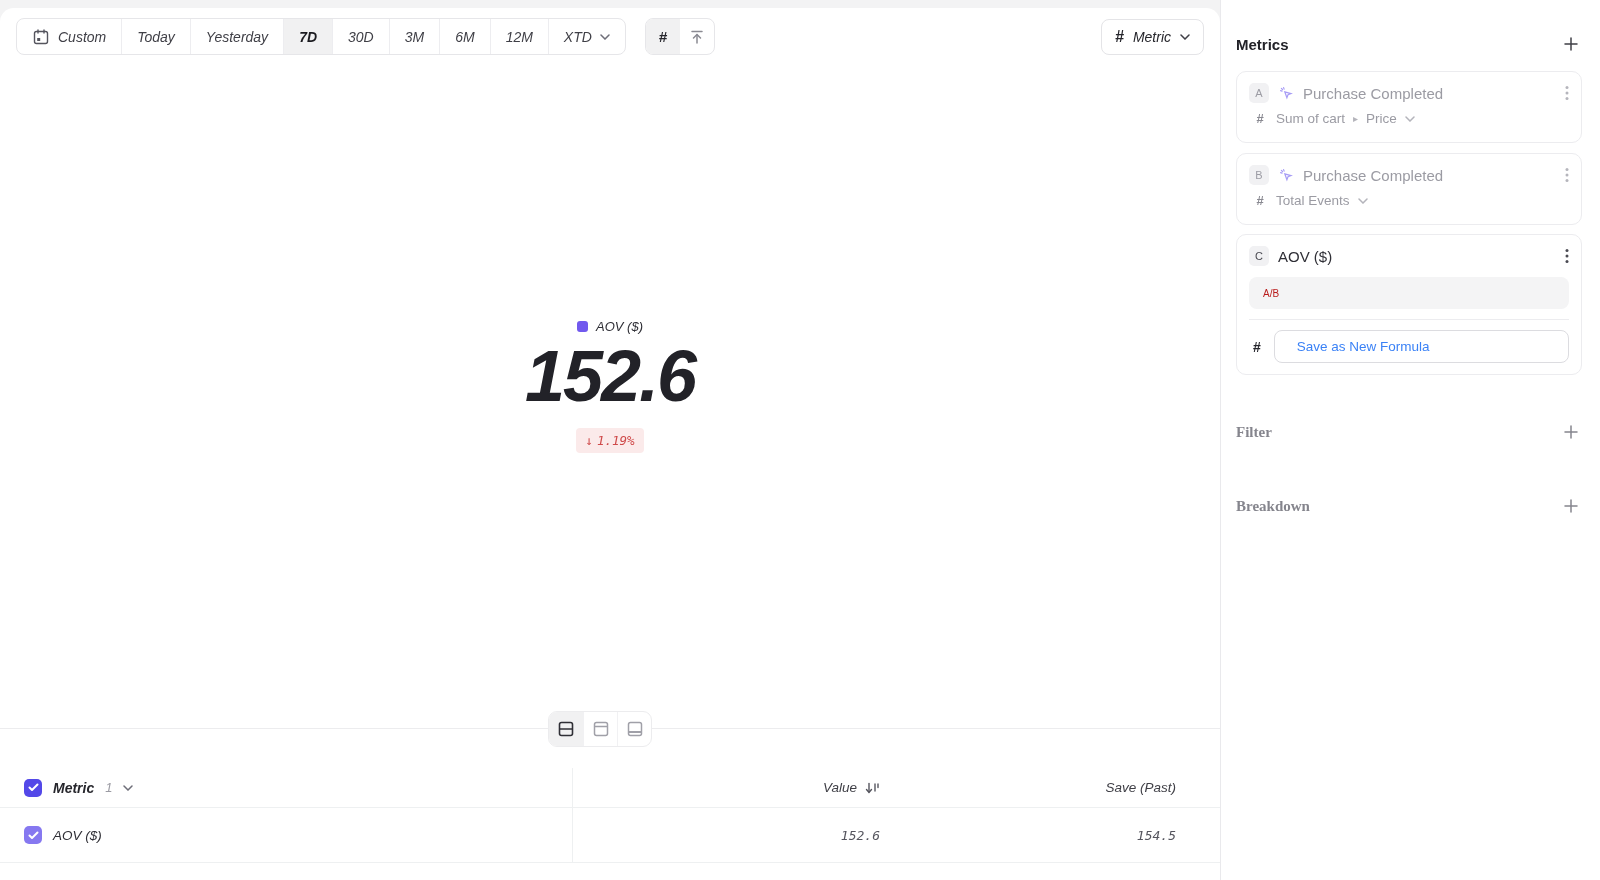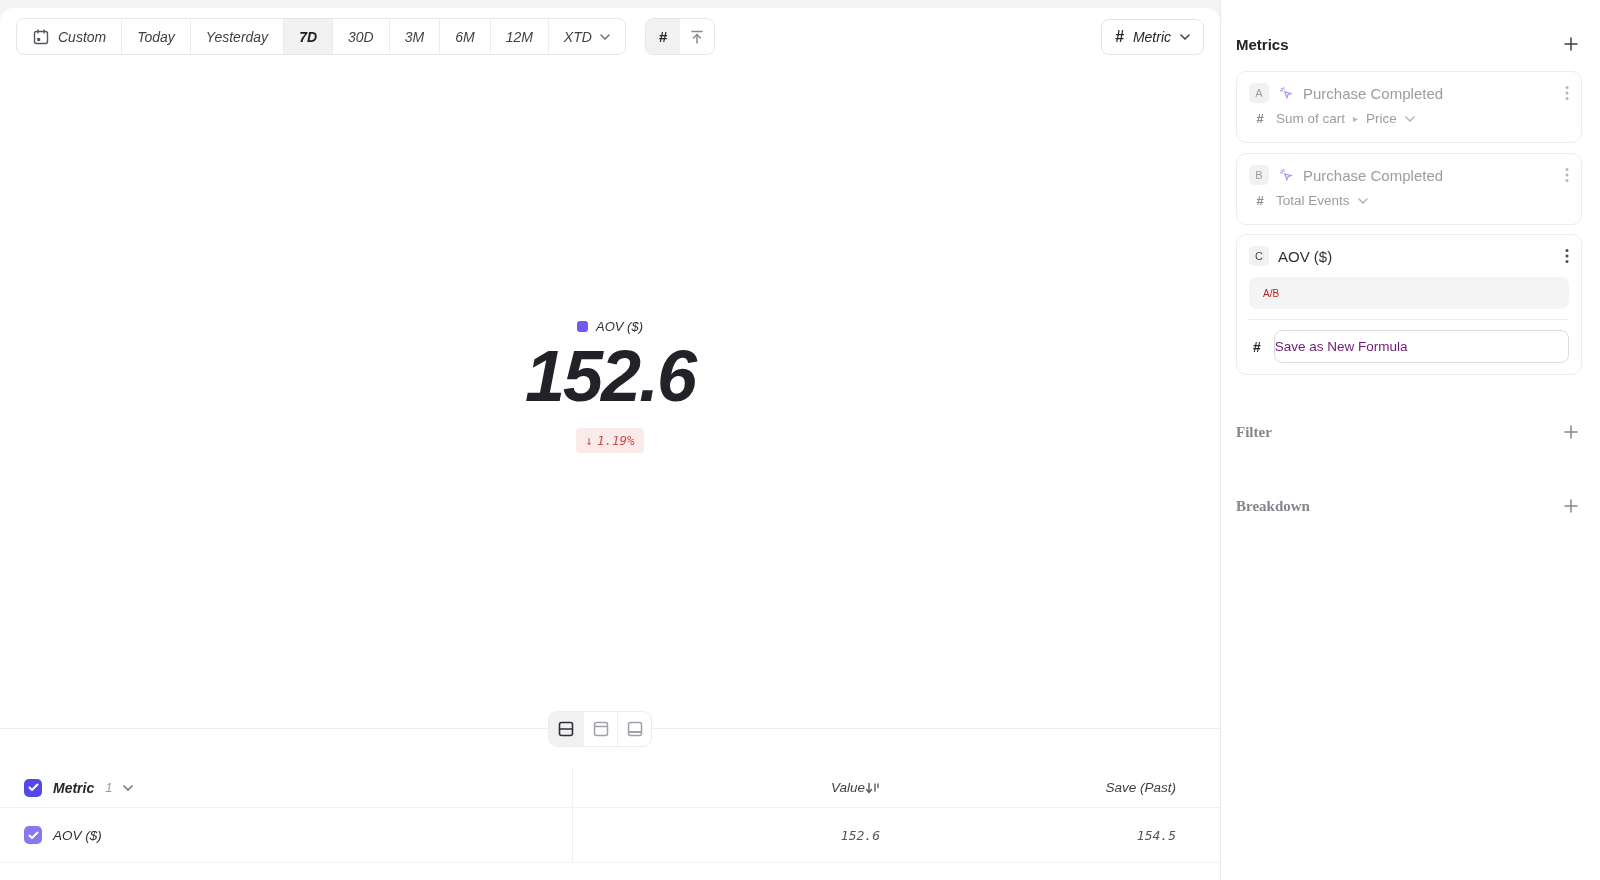--- a/index.html
+++ b/index.html
@@ -37,21 +37,21 @@
   .vt-cell { width:34px; height:34px; display:flex; align-items:center; justify-content:center; border-left:1px solid #f1f1f3; cursor:pointer; }
   .vt-cell:first-child { border-left:none; }
   .vt-cell.selected { background:#f1f1f2; }
 
   
   .table { position:absolute; left:0; top:760px; width:1220px; }
   .t-row { display:grid; grid-template-columns:573px 307px 296px 44px; align-items:center; }
   .t-head { height:40px; border-bottom:1px solid #eef0f1; }
   .t-data { height:55px; border-bottom:1px solid #eef0f1; }
   .t-c1 { display:flex; align-items:center; gap:11px; padding-left:24px; height:100%; border-right:1px solid #eef0f1; }
-  .t-right { text-align:right; display:flex; justify-content:flex-end; align-items:center; gap:0; font-size:13.5px; color:#3f3f46; }
+  .t-right { text-align:right; display:flex; justify-content:flex-end; align-items:center; gap:8px; font-size:13.5px; color:#3f3f46; }
   .mono { font-family:"DejaVu Sans Mono", monospace; font-size:13px; color:#55555e; }
   .checkbox { width:18px; height:18px; border-radius:5px; display:flex; align-items:center; justify-content:center; flex:none; }
   .cb-dark { background:#5348e8; }
   .cb-light { background:#8678f0; }
   .metric-word { font-size:14px; font-weight:bold; color:#26262c; }
   .metric-num { font-size:13px; color:#9b9ba3; }
   .row-name { font-size:13.5px; color:#2f2f36; }
 
   
   .sidebar { position:absolute; left:1220px; top:0; width:380px; height:880px; background:#fff; border-left:1px solid #e9e9ec; padding:0 18px 0 15px; }
@@ -67,21 +67,21 @@
   .mc-badge.active { color:#4a4a52; }
   .mc-name { font-size:15px; color:#9b9ba3; flex:1; white-space:nowrap; overflow:hidden; }
   .mc-name.active { color:#2f2f36; }
   .mc-sub { display:flex; align-items:center; gap:8px; margin-top:7px; padding-left:3px; font-size:13.5px; color:#9b9ba3; }
   .mc-sub .hash { font-size:13px; width:16px; text-align:center; }
   .crumb-sep { font-size:10px; color:#b4b4bb; }
   .formula-input { margin-top:10px; height:32px; background:#f4f4f5; border-radius:8px; display:flex; align-items:center; padding:0 14px; font-size:10px; color:#b91c1c; }
   .c-divider { margin:10px 0; border-top:1px solid #ececef; }
   .save-row { display:flex; align-items:center; gap:13px; }
   .save-row .hash { font-size:14px; padding-left:4px; }
-  .save-btn { flex:1; height:33px; background:#fff; border:1px solid #dcdce0; border-radius:8px; font-size:13.5px; color:#701a75; text-align:left; padding:0 0; font-family:"Liberation Sans", sans-serif; cursor:pointer; }
+  .save-btn { flex:1; height:33px; background:#fff; border:1px solid #dcdce0; border-radius:8px; font-size:13.5px; color:#3b82f6; text-align:left; padding:0 22px; font-family:"Liberation Sans", sans-serif; cursor:pointer; }
   .section-row { display:flex; align-items:center; justify-content:space-between;font-family:Liberation Serif, serif; }
   .section-row.filter { margin-top:46px; }
   .section-row.breakdown { margin-top:52px; }
   .section-title { font-size:15px; font-weight:bold; color:#85858d; }
 
   .kebab circle { fill:#b5b5bc; }
   .kebab.dark circle { fill:#4a4a52; }
   svg { display:block; }
 </style>
 </head>

